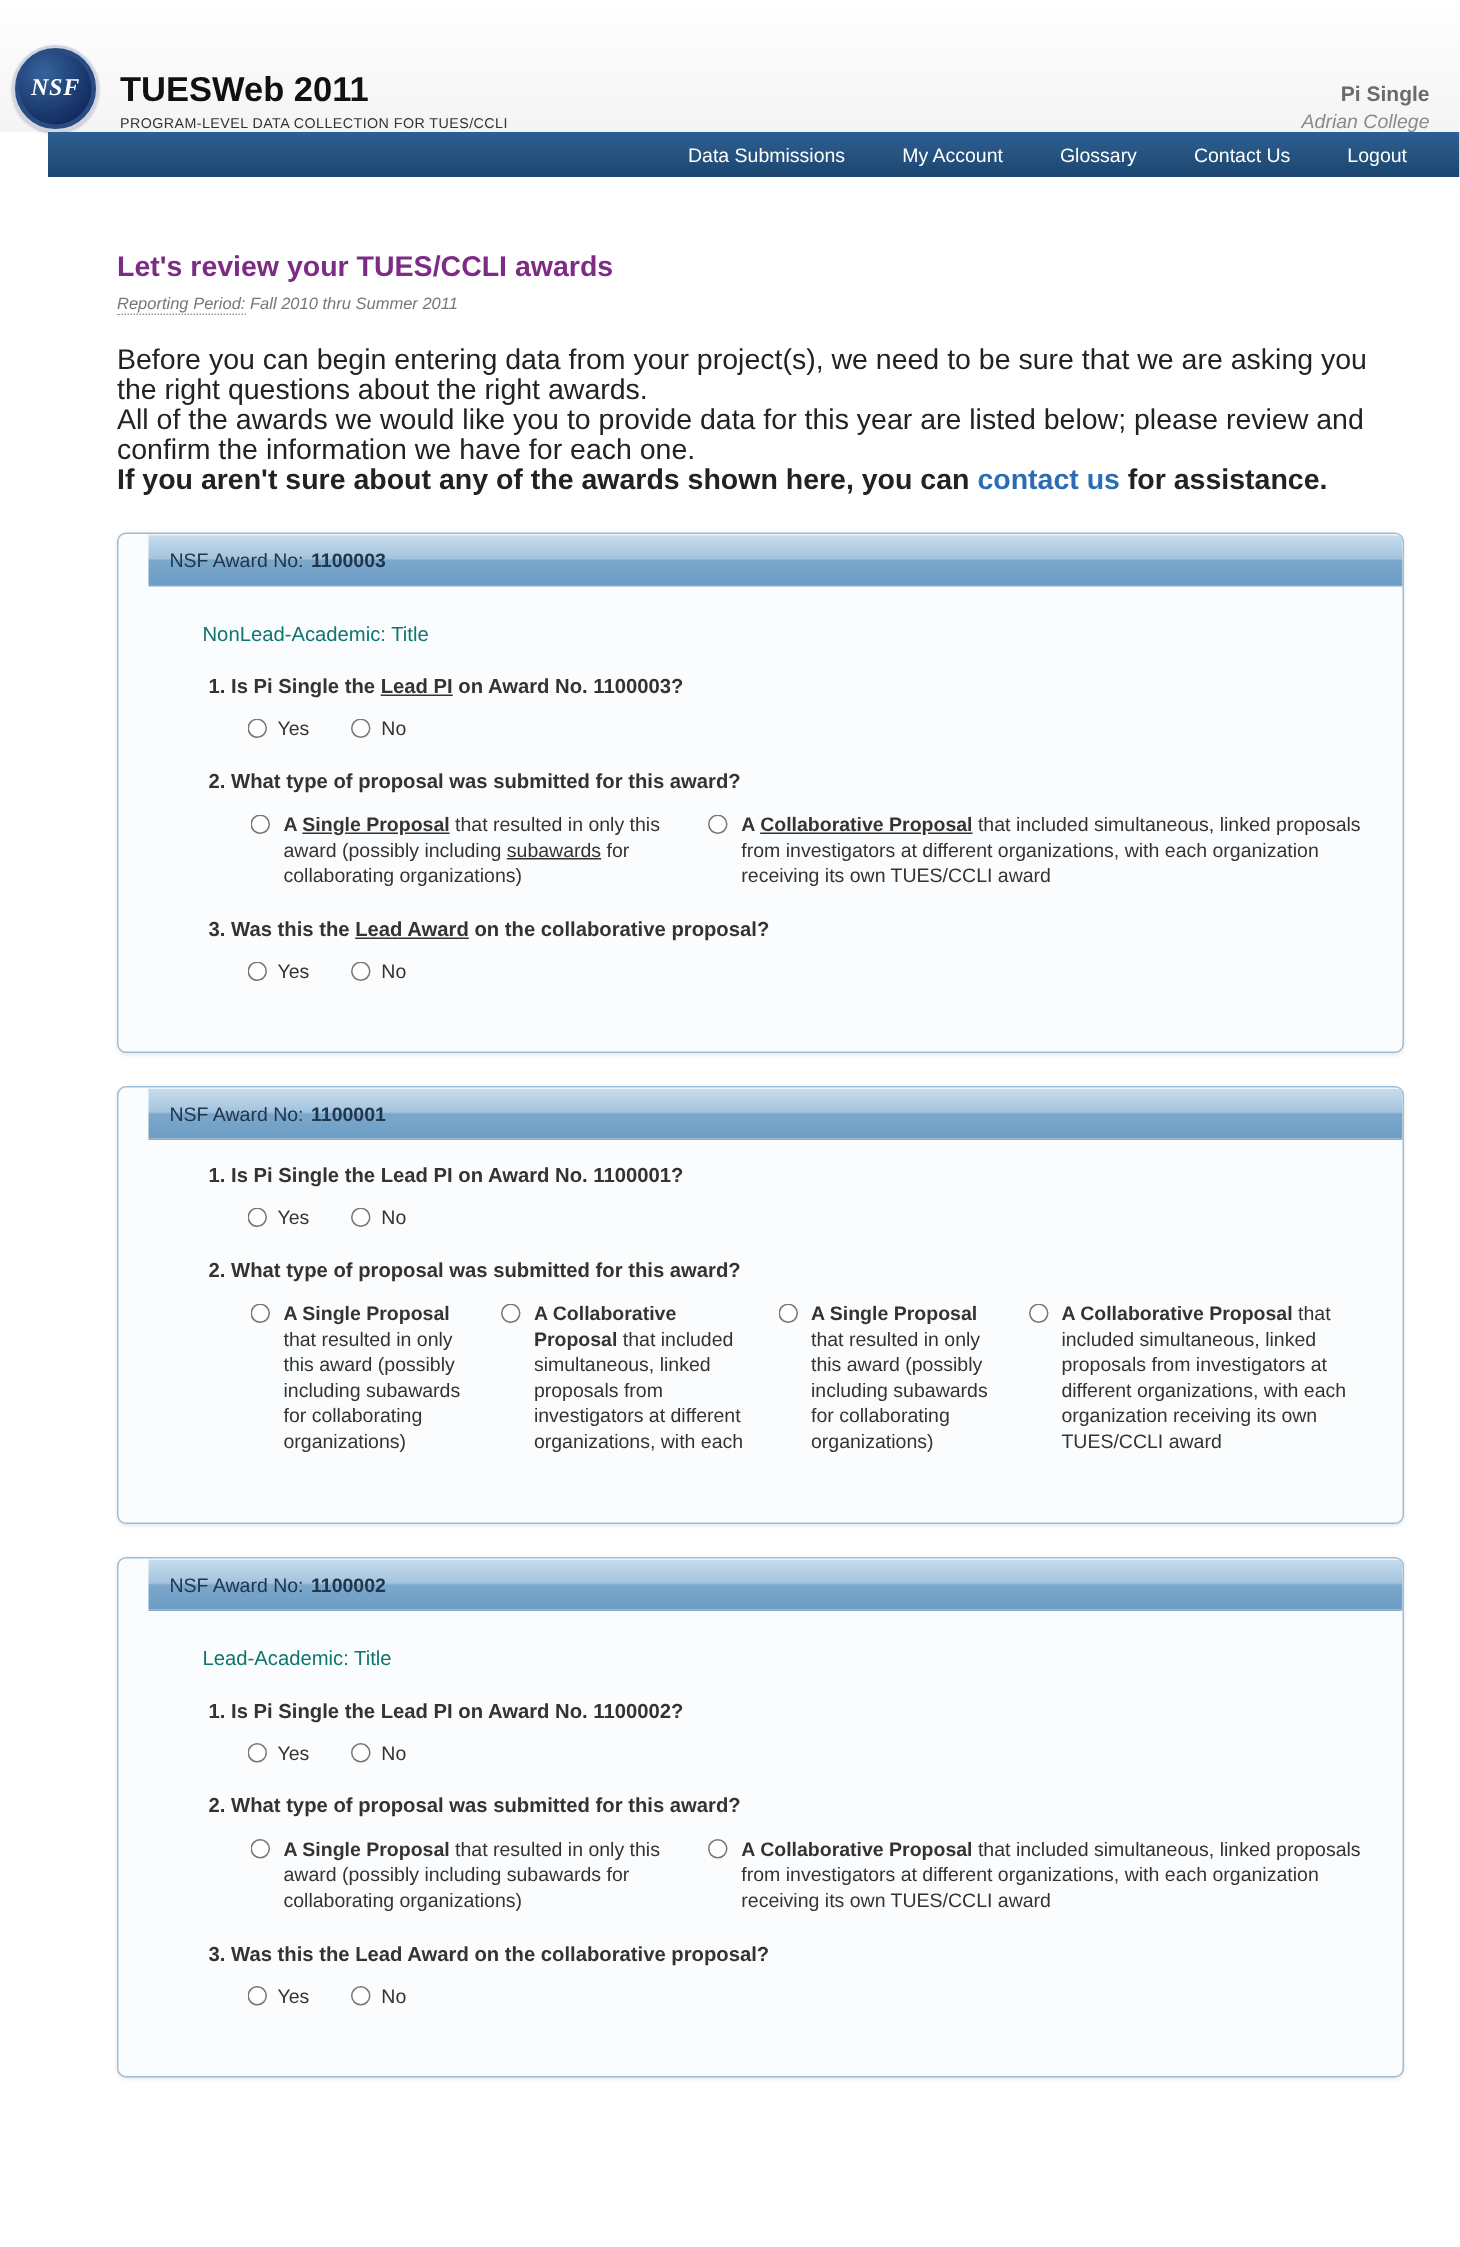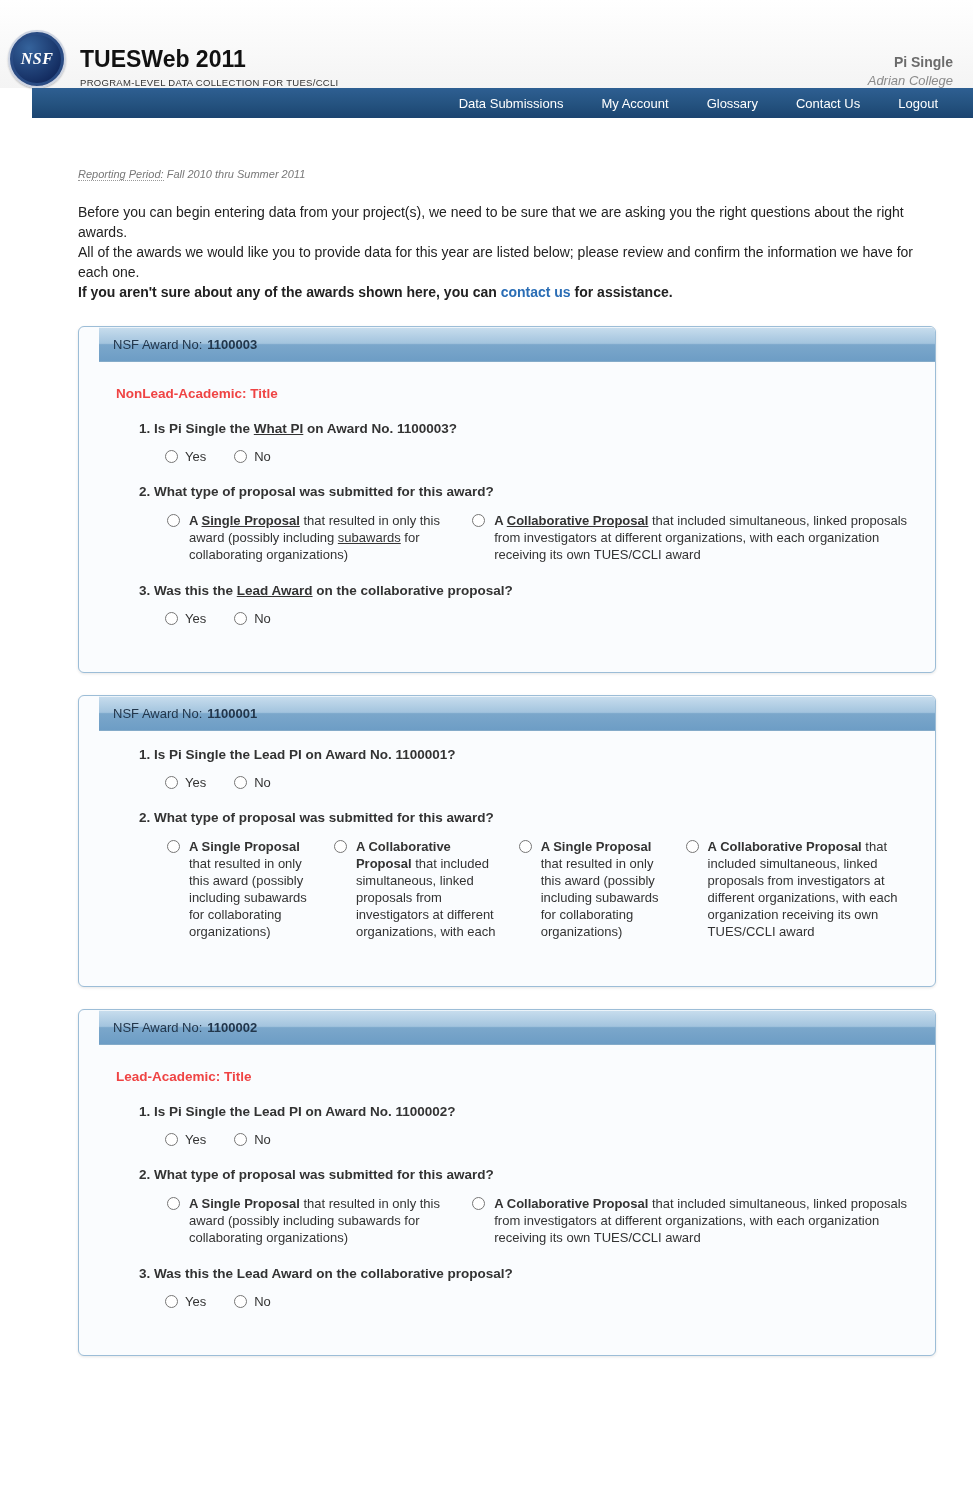--- a/index.html
+++ b/index.html
@@ -47,21 +47,21 @@
     color: #fff; font-size: 13px;
     display: flex; align-items: center;
     padding: 0 19px; cursor: pointer;
   }
 
   
   .content { padding: 50px 37px 0 78px; }
   .page-title { font-size: 19px; font-weight: bold; color: #7d2b87; margin-bottom: 7px; }
   .reporting { font-size: 11px; font-style: italic; color: #777; margin-bottom: 22px; }
   .reporting .rp-label { border-bottom: 1px dotted #999; }
-  .intro { font-size: 14px; color: #222; line-height: 20px; margin-bottom: 24px; }
+  .intro { font-size: 19px; color: #222; line-height: 20px; margin-bottom: 24px; }
   .intro-strong { font-weight: bold; }
   a.link { color: #2a6db5; text-decoration: none; cursor: pointer; }
 
   
   .awards { display: flex; flex-direction: column; gap: 22px; width: 858px; }
   .award-panel {
     border: 1px solid #9cbdd7; border-radius: 6px;
     background: #fafcfe; overflow: hidden;
     box-shadow: 0 1px 3px rgba(0,0,0,.10);
     padding-left: 20px;
@@ -69,21 +69,21 @@
   .award-header {
     height: 35px; padding: 0 14px;
     display: flex; align-items: center;
     font-size: 13px; color: #22364b;
     background: linear-gradient(180deg, #c9deee 0%, #a3c4de 48%, #7ba7cb 52%, #6d9dc5 100%);
     border-bottom: 1px solid #84abc9;
     box-shadow: inset 0 1px 0 rgba(255,255,255,.65);
   }
   .award-number { font-weight: bold; margin-left: 5px; }
   .award-body { padding: 16px 18px 26px 16px; }
-  .award-title { color: #ef4444; font-size: 13.5px; font-weight: bold; margin: 8px 0 20px 1px; }
+  .award-title { color: #0f766e; font-size: 13.5px; font-weight: normal; margin: 8px 0 20px 20px; }
   .question { margin-left: 24px; margin-bottom: 20px; }
   .q-label { font-size: 13.5px; font-weight: bold; color: #333; margin-bottom: 13px; }
   .t-b { font-weight: bold; }
   .t-u { text-decoration: underline; }
   .inline-options { margin-left: 26px; display: flex; gap: 28px; }
   .stacked-options { margin-left: 28px; display: flex; flex-direction: row; gap: 17px; }
   label.opt {
     font-size: 13px; color: #333;
     display: flex; align-items: center; gap: 7px; cursor: pointer;
   }
@@ -113,41 +113,42 @@
 
 <nav class="nav">
   <div class="nav-item">Data Submissions</div>
   <div class="nav-item">My Account</div>
   <div class="nav-item">Glossary</div>
   <div class="nav-item">Contact Us</div>
   <div class="nav-item">Logout</div>
 </nav>
 
 <main class="content">
+  <h1 class="page-title">Let's review your TUES/CCLI awards</h1>
 
   <div class="reporting">
     <span class="rp-label">Reporting Period:</span><span> Fall 2010 thru Summer 2011</span>
   </div>
 
   <div class="intro">
     <div>Before you can begin entering data from your project(s), we need to be sure that we are asking you the right questions about the right awards.</div>
     <div>All of the awards we would like you to provide data for this year are listed below; please review and confirm the information we have for each one.</div>
     <div class="intro-strong"><span>If you aren't sure about any of the awards shown here, you can </span><a class="link">contact us</a><span> for assistance.</span></div>
   </div>
 
   <div class="awards">
       <section class="award-panel">
         <div class="award-header">
           <span>NSF Award No:</span>
           <span class="award-number">1100003</span>
         </div>
         <div class="award-body">
           <h3 class="award-title">NonLead-Academic: Title</h3>
           <div class="question">
-            <div class="q-label"><span>1. Is Pi Single the </span><span class="t-u">What PI</span><span> on Award No. 1100003?</span></div>
+            <div class="q-label"><span>1. Is Pi Single the </span><span class="t-u">Lead PI</span><span> on Award No. 1100003?</span></div>
             <div class="inline-options">
               <label class="opt">
                 <input type="radio" name="award0_q0" style="">
                 <span>Yes</span>
               </label>
               <label class="opt">
                 <input type="radio" name="award0_q0" style="">
                 <span>No</span>
               </label>
             </div>

